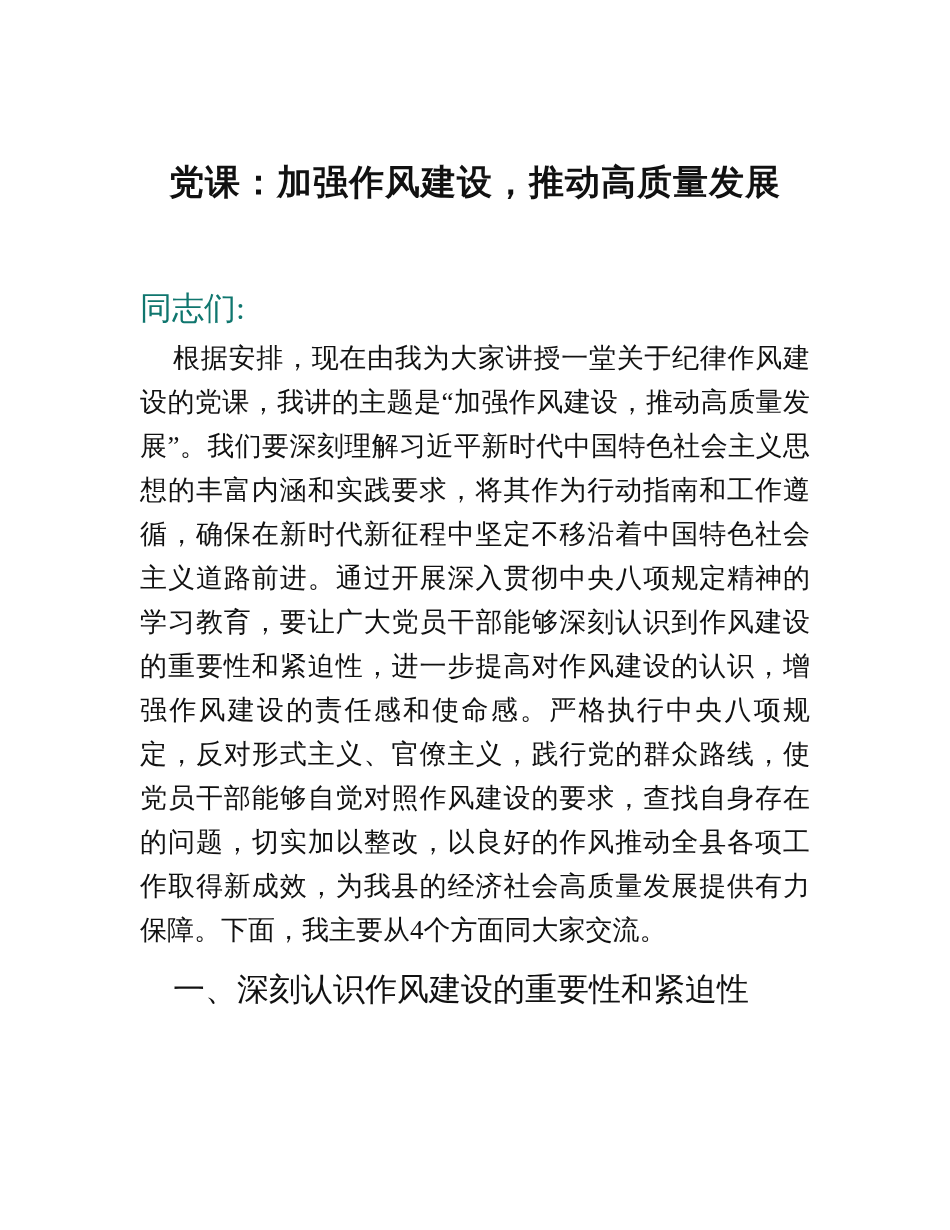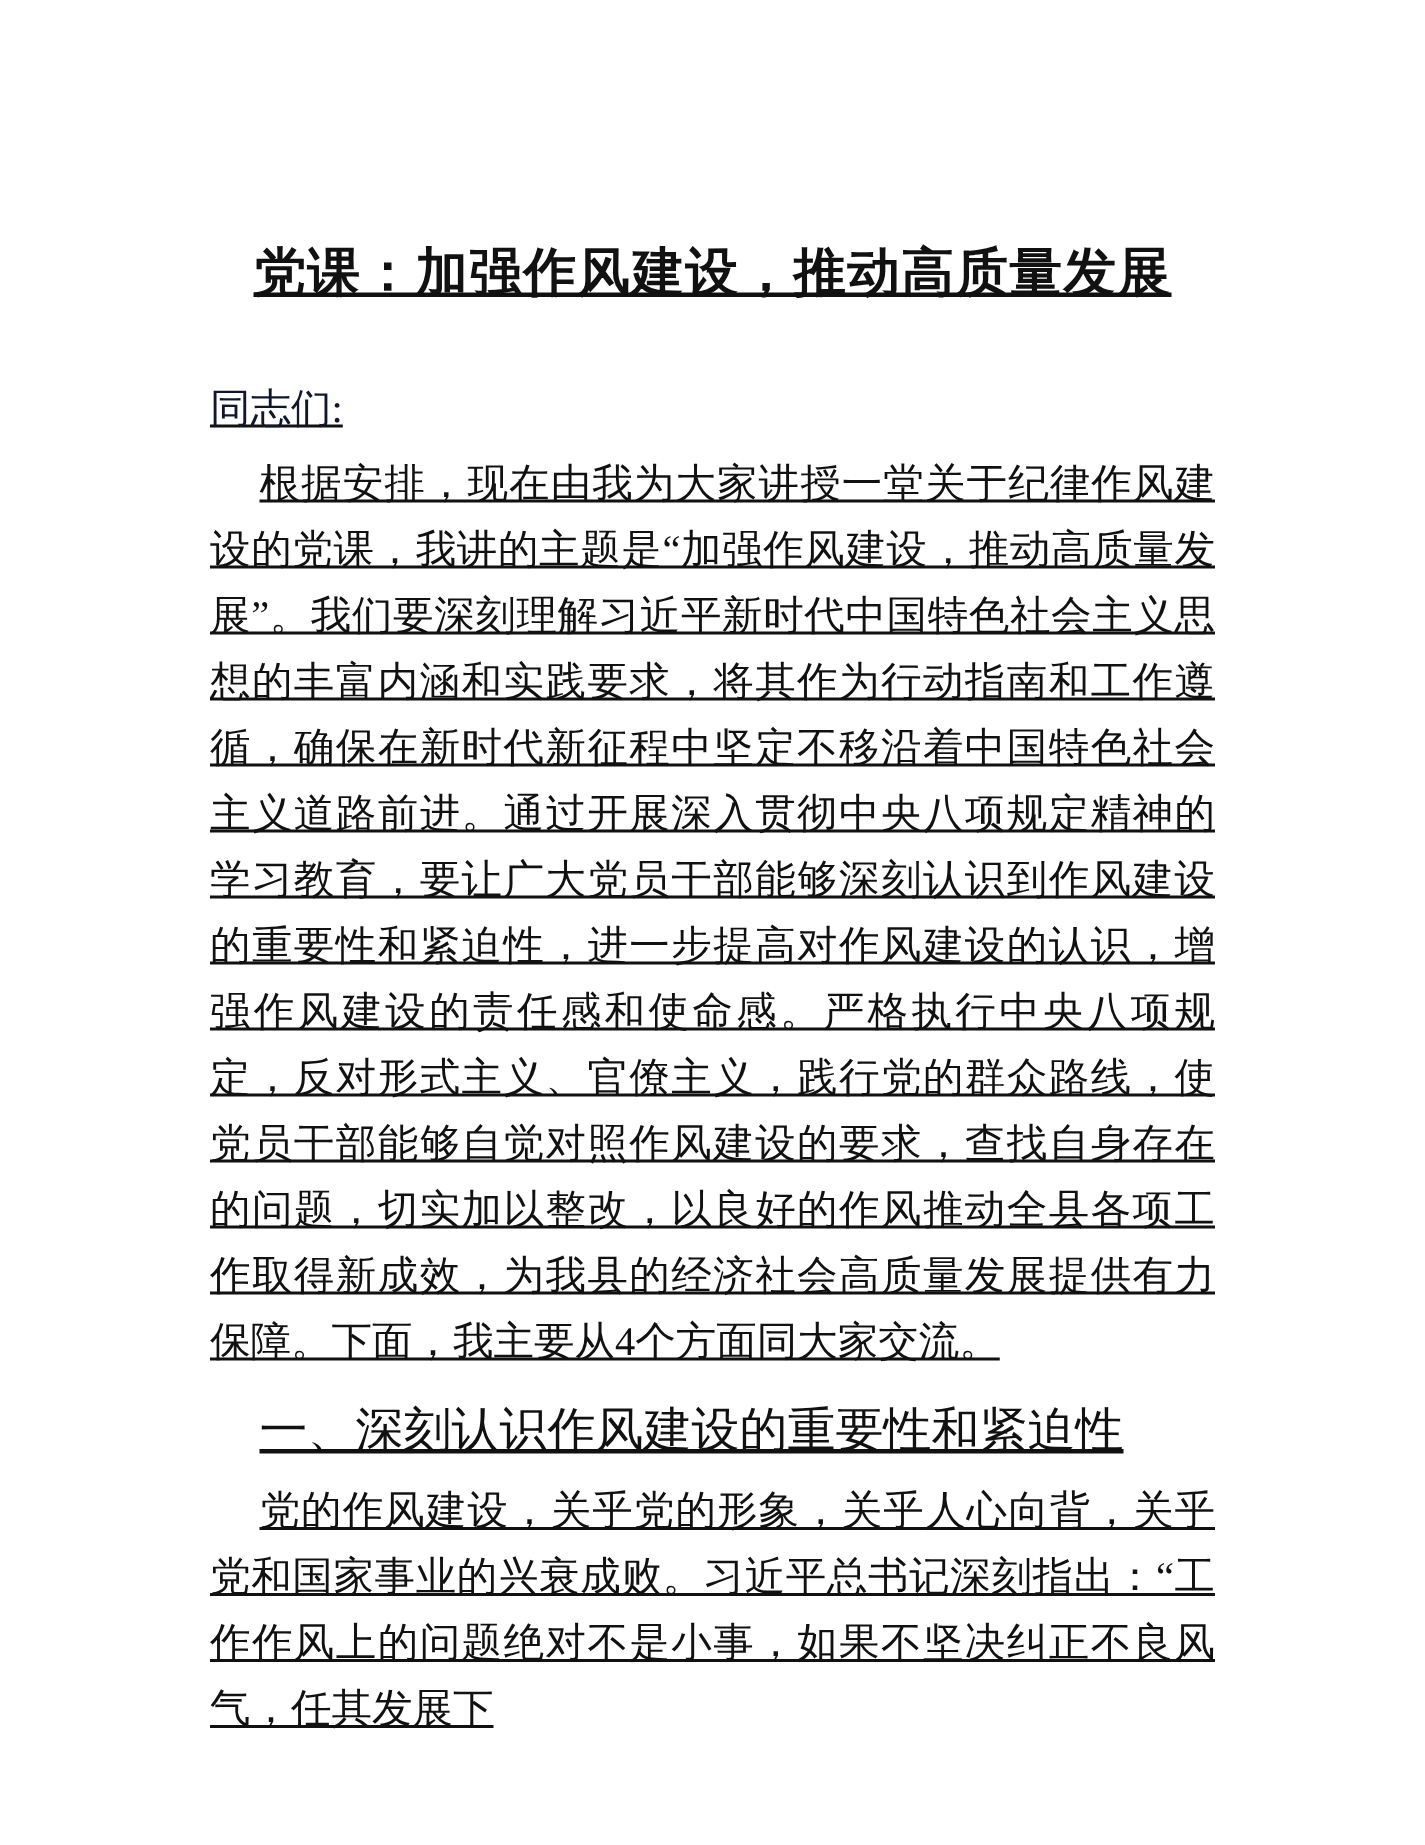--- a/index.html
+++ b/index.html
@@ -10,38 +10,37 @@
   .page {
     position: relative;
     width: 950px;
     height: 1230px;
     margin: 0 auto;
     background: #ffffff;
     color: #111111;
     box-sizing: border-box;
     padding: 156px 140px 0 140px;
     overflow: hidden;
-    text-decoration: underline;
   }
   .doc-title {
     margin: 0;
     font-family: "Liberation Sans", sans-serif;
     font-weight: bold;
     font-size: 35px;
     line-height: 52px;
     text-align: center;
     letter-spacing: 1px;
     color: #111111;
   }
   .salutation {
-    margin-top: 42px;
+    margin-top: 78px;
     font-family: "Liberation Serif", serif;
-    font-size: 27px;
+    font-size: 32px;
     line-height: 44px;
-    color: #0f172a;
+    color: #0f766e;
   }
   .doc-body {
     margin-top: 6px;
   }
   .body-para {
     margin: 0;
     font-family: "Liberation Serif", serif;
     font-size: 27px;
     line-height: 44px;
     text-align: justify;
@@ -62,15 +61,14 @@
 <body>
 
 <div class="page">
   <h1 class="doc-title">党课：加强作风建设，推动高质量发展</h1>
 
   <div class="salutation">同志们:</div>
 
   <div class="doc-body" id="doc-body">
       <p class="body-para">根据安排，现在由我为大家讲授一堂关于纪律作风建设的党课，我讲的主题是“加强作风建设，推动高质量发展”。我们要深刻理解习近平新时代中国特色社会主义思想的丰富内涵和实践要求，将其作为行动指南和工作遵循，确保在新时代新征程中坚定不移沿着中国特色社会主义道路前进。通过开展深入贯彻中央八项规定精神的学习教育，要让广大党员干部能够深刻认识到作风建设的重要性和紧迫性，进一步提高对作风建设的认识，增强作风建设的责任感和使命感。严格执行中央八项规定，反对形式主义、官僚主义，践行党的群众路线，使党员干部能够自觉对照作风建设的要求，查找自身存在的问题，切实加以整改，以良好的作风推动全县各项工作取得新成效，为我县的经济社会高质量发展提供有力保障。下面，我主要从4个方面同大家交流。</p>
       <h2 class="section-heading">一、深刻认识作风建设的重要性和紧迫性</h2>
-      <p class="body-para">党的作风建设，关乎党的形象，关乎人心向背，关乎党和国家事业的兴衰成败。习近平总书记深刻指出：“工作作风上的问题绝对不是小事，如果不坚决纠正不良风气，任其发展下</p>
     </div>
 </div>
 
 </body></html>

